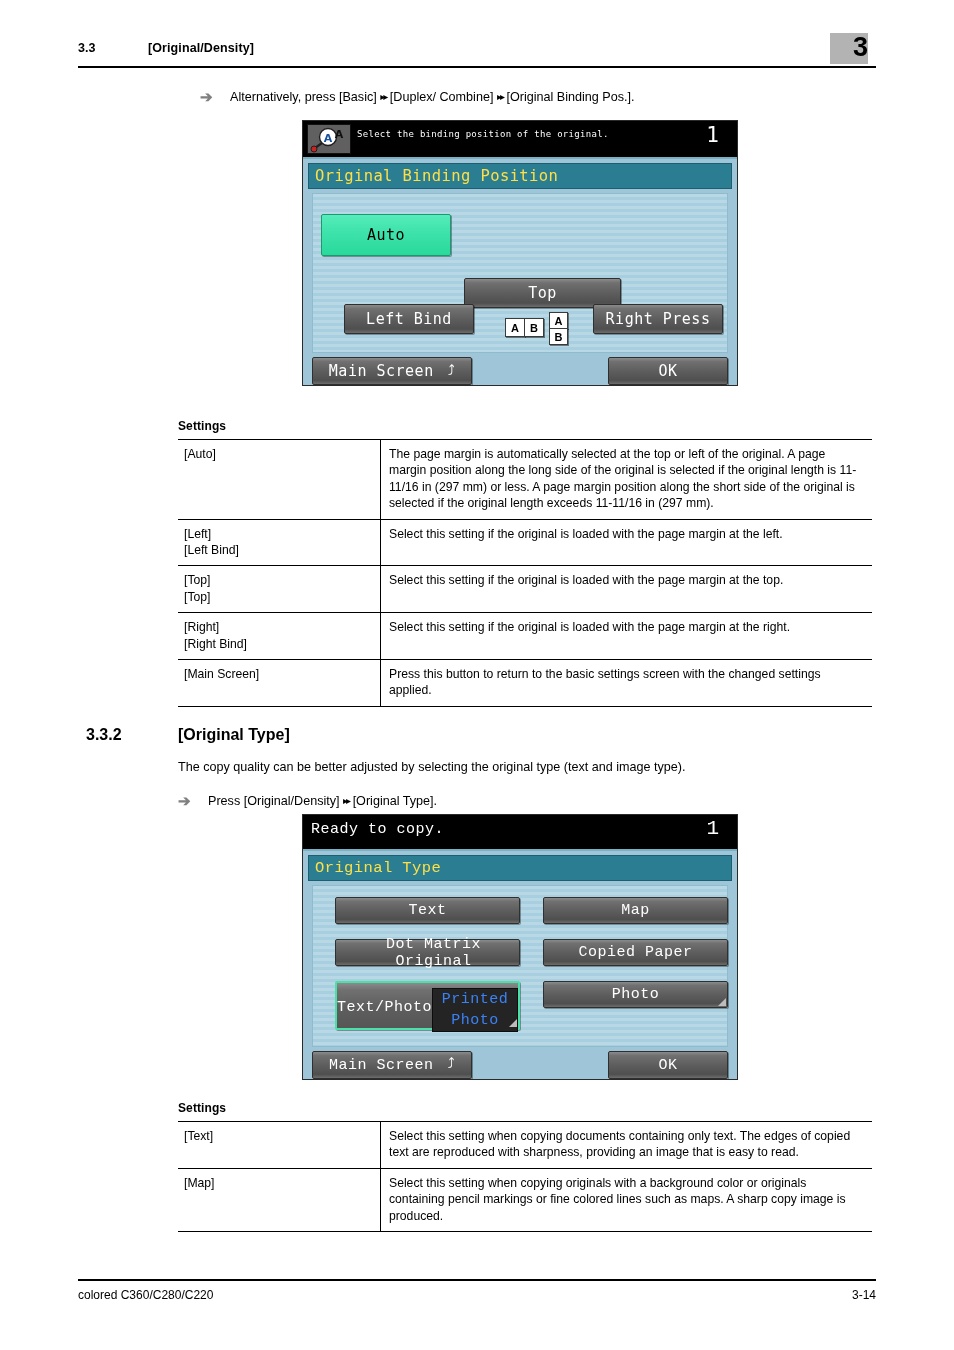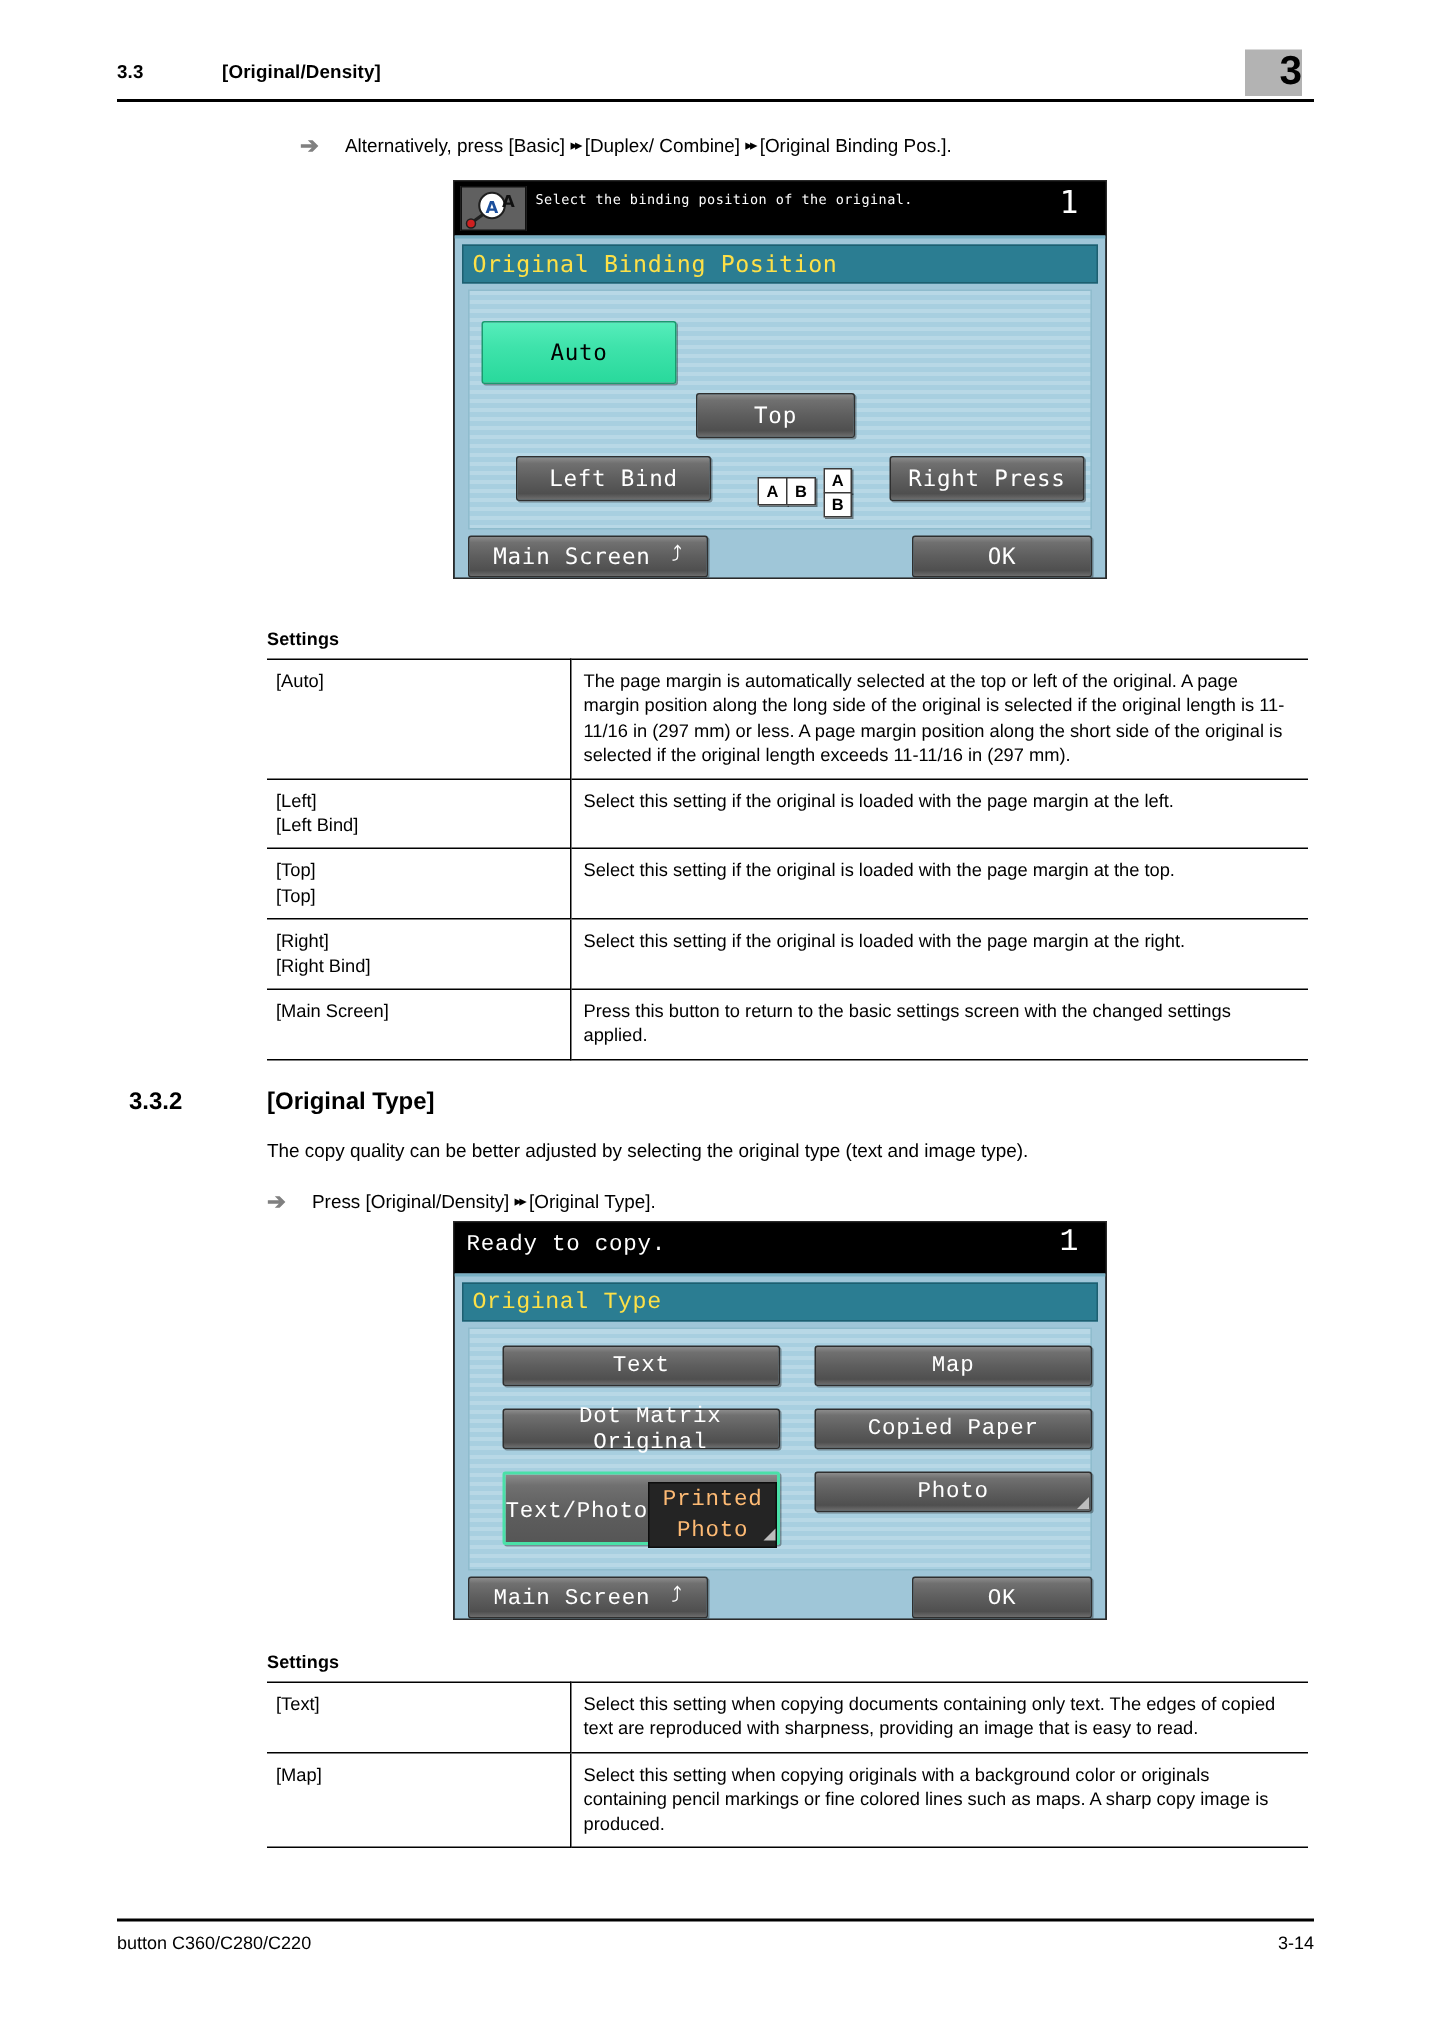--- a/index.html
+++ b/index.html
@@ -198,21 +198,21 @@
     background: linear-gradient(to bottom, #8b8b8b 0%, #707070 16%, #5e5e5e 55%, #565656 100%);
     flex-direction: row;
     justify-content: flex-start;
     padding-top: 3px;
   }
   .sub-chip {
     margin-top: 6px;
     width: 86%;
     background: #242424;
     border: 1px solid #0d0d0d;
-    color: #fdba74;
+    color: #3b82f6;
     font-size: 15px;
     line-height: 21px;
   }
   .corner-tri {
     position: absolute;
     right: 1px;
     bottom: 1px;
     width: 0; height: 0;
     border-left: 8px solid transparent;
     border-bottom: 8px solid #bdbdbd;
@@ -362,21 +362,21 @@
 
   <div class="lcd-body" style="top:36px; height:230px;">
     <div class="lcd-title">Original Binding Position</div>
 
     <div class="lcd-panel">
 
       <div class="lcd-btn green" style="left:8px; top:20px; width:130px; height:42px;">
         <span>Auto</span>
       </div>
 
-      <div class="lcd-btn" style="left:151px; top:68px; width:106px; height:30px;">
+      <div class="lcd-btn" style="left:151px; top:84px; width:157px; height:30px;">
         <span>Top</span>
       </div>
 
       <div class="lcd-btn" style="left:31px; top:110px; width:130px; height:30px;">
         <span>Left Bind</span>
       </div>
 
       <div class="lcd-btn" style="left:280px; top:110px; width:130px; height:30px;">
         <span>Right Press</span>
       </div>
@@ -500,14 +500,14 @@
       <td>Select this setting when copying documents containing only text. The edges of copied text are reproduced with sharpness, providing an image that is easy to read.</td>
     </tr>
     <tr>
       <td>[Map]</td>
       <td>Select this setting when copying originals with a background color or originals containing pencil markings or fine colored lines such as maps. A sharp copy image is produced.</td>
     </tr>
   </tbody>
 </table>
 
 <div class="footer-rule"></div>
-<div class="footer-left">button C360/C280/C220</div>
+<div class="footer-left">colored C360/C280/C220</div>
 <div class="footer-right">3-14</div>
 
 </body></html>

